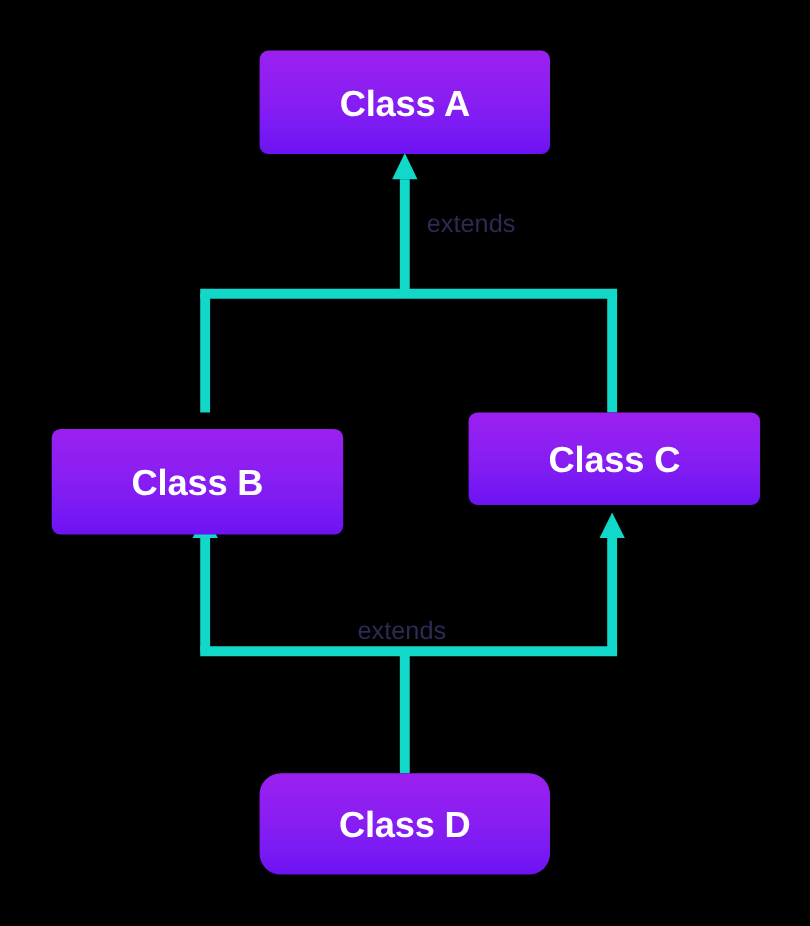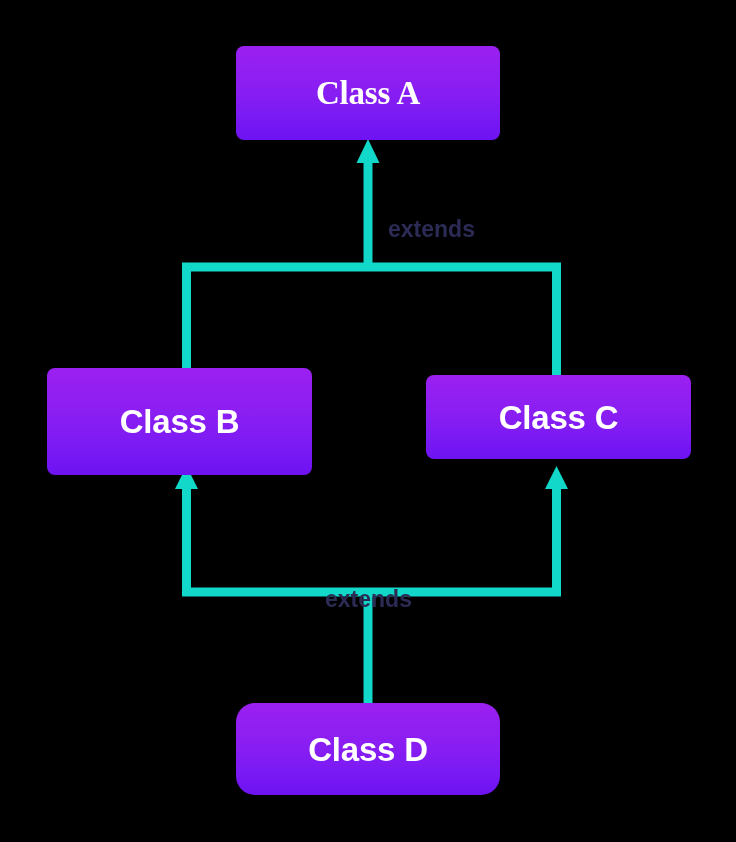--- a/index.html
+++ b/index.html
@@ -33,46 +33,45 @@
   }
   .class-box-label {
     color: #ffffff;
     font-size: 33px;
     font-weight: bold;
     letter-spacing: -0.2px;
     line-height: 1;
     white-space: nowrap;
     user-select: none;
   }
-  #box-class-a { left: 236px; top: 46px;  width: 264px; height: 94px; font-family: Liberation Serif, serif; }
-  #box-class-b { left: 47px;  top: 368px; width: 265px; height: 107px; }
+  #box-class-a { left: 236px; top: 46px;  width: 264px; height: 94px; }
+  #box-class-b { left: 47px;  top: 390px; width: 265px; height: 96px; }
   #box-class-c { left: 426px; top: 375px; width: 265px; height: 84px; }
   #box-class-d { left: 236px; top: 703px; width: 264px; height: 92px; border-radius: 19px; }
 
   
   #connector-layer {
     position: absolute;
     left: 0;
     top: 0;
     width: 736px;
     height: 842px;
     z-index: 2;
     pointer-events: none;
   }
   
   .edge-label {
     position: absolute;
     color: #2b2b55;
     font-size: 23px;
-    font-weight: bold;
+    font-weight: normal;
     line-height: 1;
     white-space: nowrap;
     z-index: 4;
     user-select: none;
-    margin-top: 26px;
   }
   #edge-label-upper { left: 388px; top: 192px; }
   #edge-label-lower { left: 325px; top: 562px; }
 </style>
 </head>
 <body>
 
 <div id="diagram-canvas">
 
   <svg id="connector-layer" viewBox="0 0 736 842" width="736" height="842" xmlns="http://www.w3.org/2000/svg">

